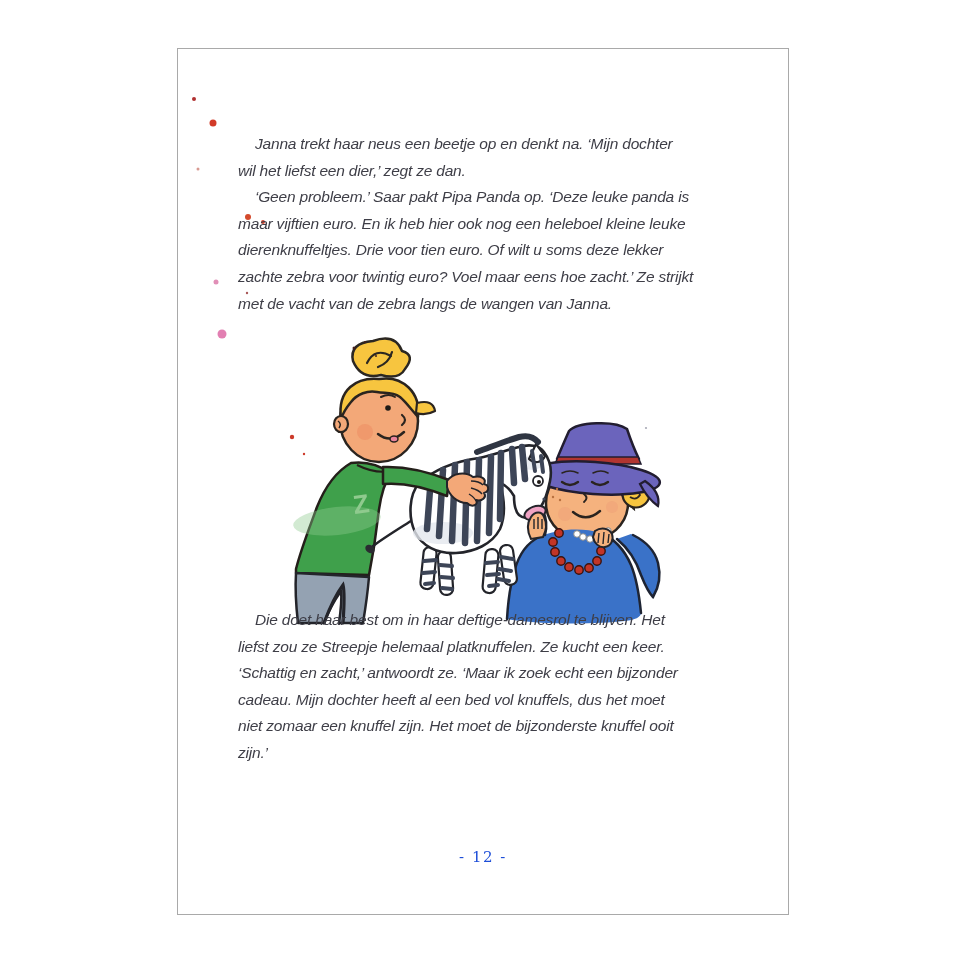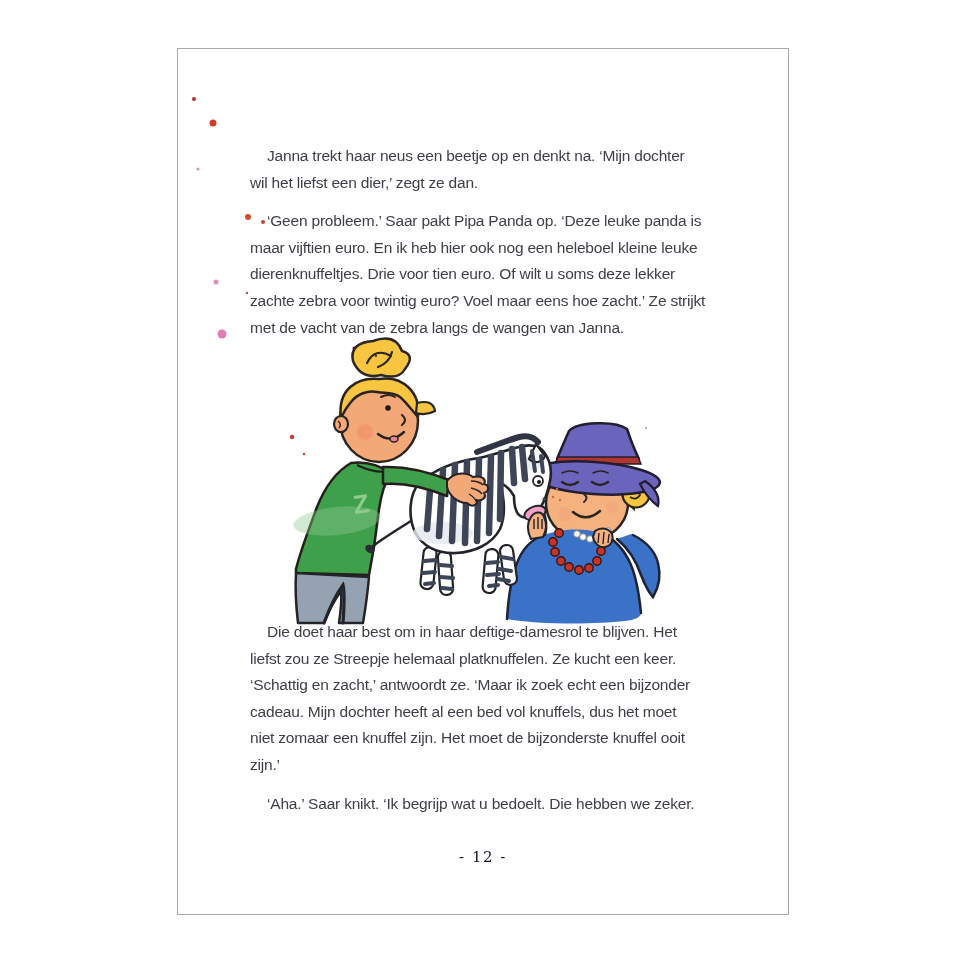--- a/index.html
+++ b/index.html
@@ -12,30 +12,30 @@
     background: #ffffff; border: 1px solid #a9a9a9;
   }
 
   .splatter { position: absolute; left: 0; top: 0; width: 612px; height: 867px; pointer-events: none; }
 
   .text-block {
     position: absolute; left: 60px; width: 505px;
     font-size: 15.5px; line-height: 26.6px; letter-spacing: -0.2px;
     color: #3e3e47;
   }
-  .text-block p { margin: 12px; white-space: pre-line; text-indent: 17px; }
+  .text-block p { margin: 0; white-space: pre-line; text-indent: 17px; font-style: italic; }
   .tb1 { top: 82px; }
   .tb2 { top: 558px; }
 
   .illustration { position: absolute; left: 103px; top: 282px; width: 390px; height: 295px; }
 
   .page-number {
     position: absolute; top: 799px; left: 0; width: 100%;
     text-align: center; font-family: "DejaVu Serif", serif;
-    font-size: 15px; letter-spacing: 1.5px; color: #0f172a;
+    font-size: 15px; letter-spacing: 1.5px; color: #1d4ed8;
   }
 </style>
 </head>
 <body>
 
 <div class="page">
 
   <svg class="splatter" viewBox="0 0 612 867">
     <circle cx="16" cy="50" r="2" fill="#b03030"></circle>
     <circle cx="35" cy="74" r="3.5" fill="#d23b28"></circle>
@@ -211,17 +211,16 @@
     </g>
   </svg>
 
   <div class="text-block tb2">
     <p>Die doet haar best om in haar deftige-damesrol te blijven. Het
 liefst zou ze Streepje helemaal platknuffelen. Ze kucht een keer.
 ‘Schattig en zacht,’ antwoordt ze. ‘Maar ik zoek echt een bijzonder
 cadeau. Mijn dochter heeft al een bed vol knuffels, dus het moet
 niet zomaar een knuffel zijn. Het moet de bijzonderste knuffel ooit
 zijn.’</p>
-    <p>‘Aha.’ Saar knikt. ‘Ik begrijp wat u bedoelt. Die hebben we zeker.</p>
   </div>
 
   <div class="page-number">- 12 -</div>
 </div>
 
 </body></html>

